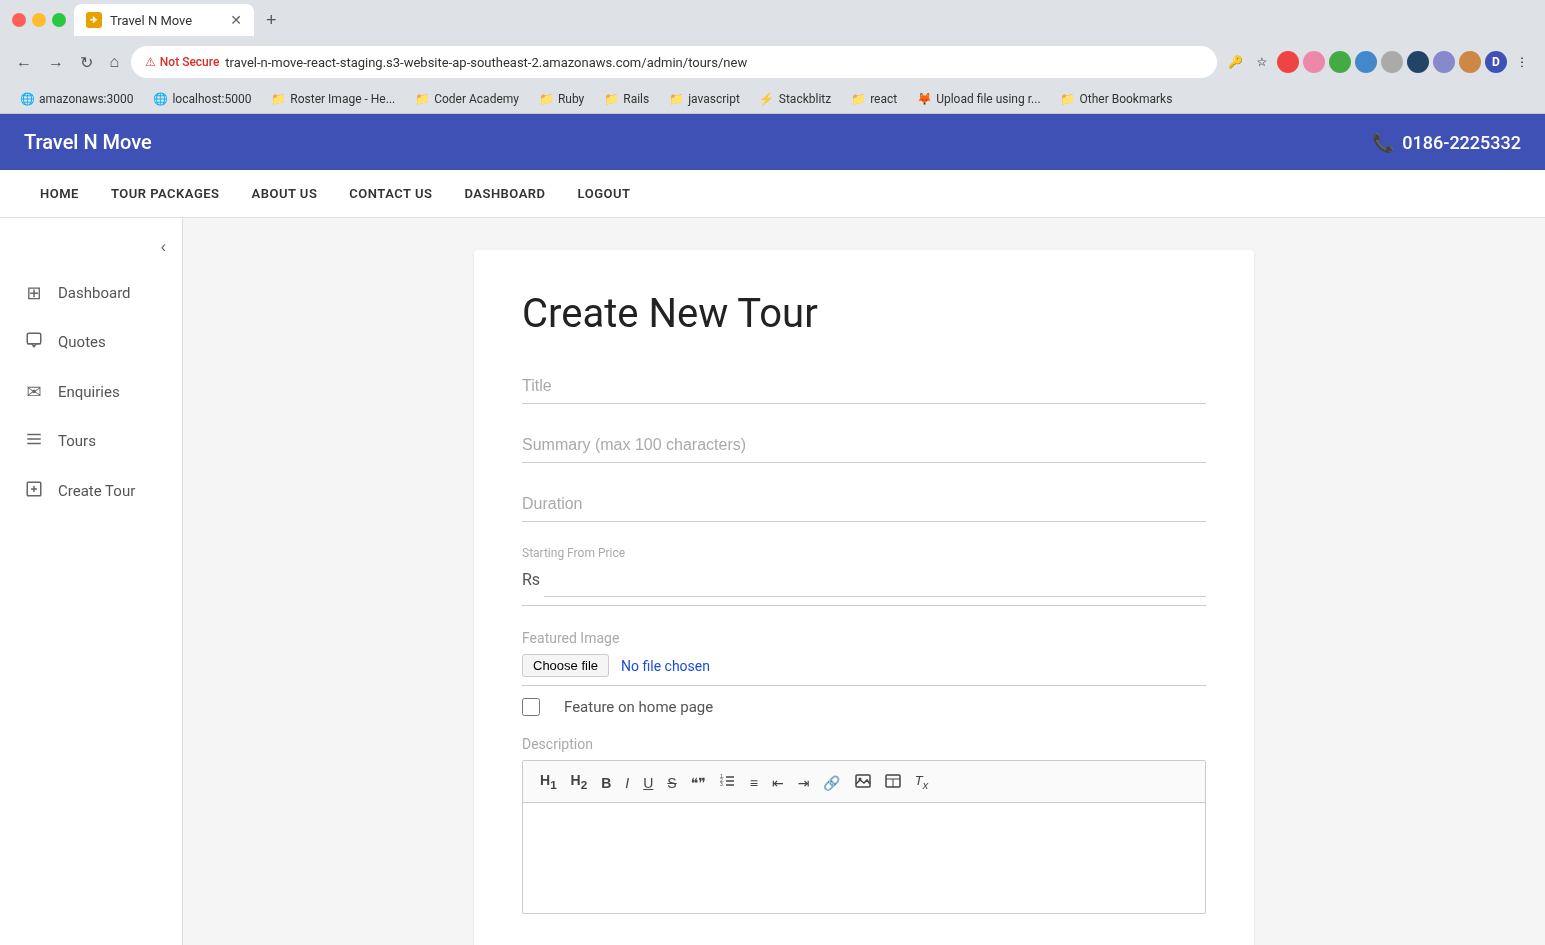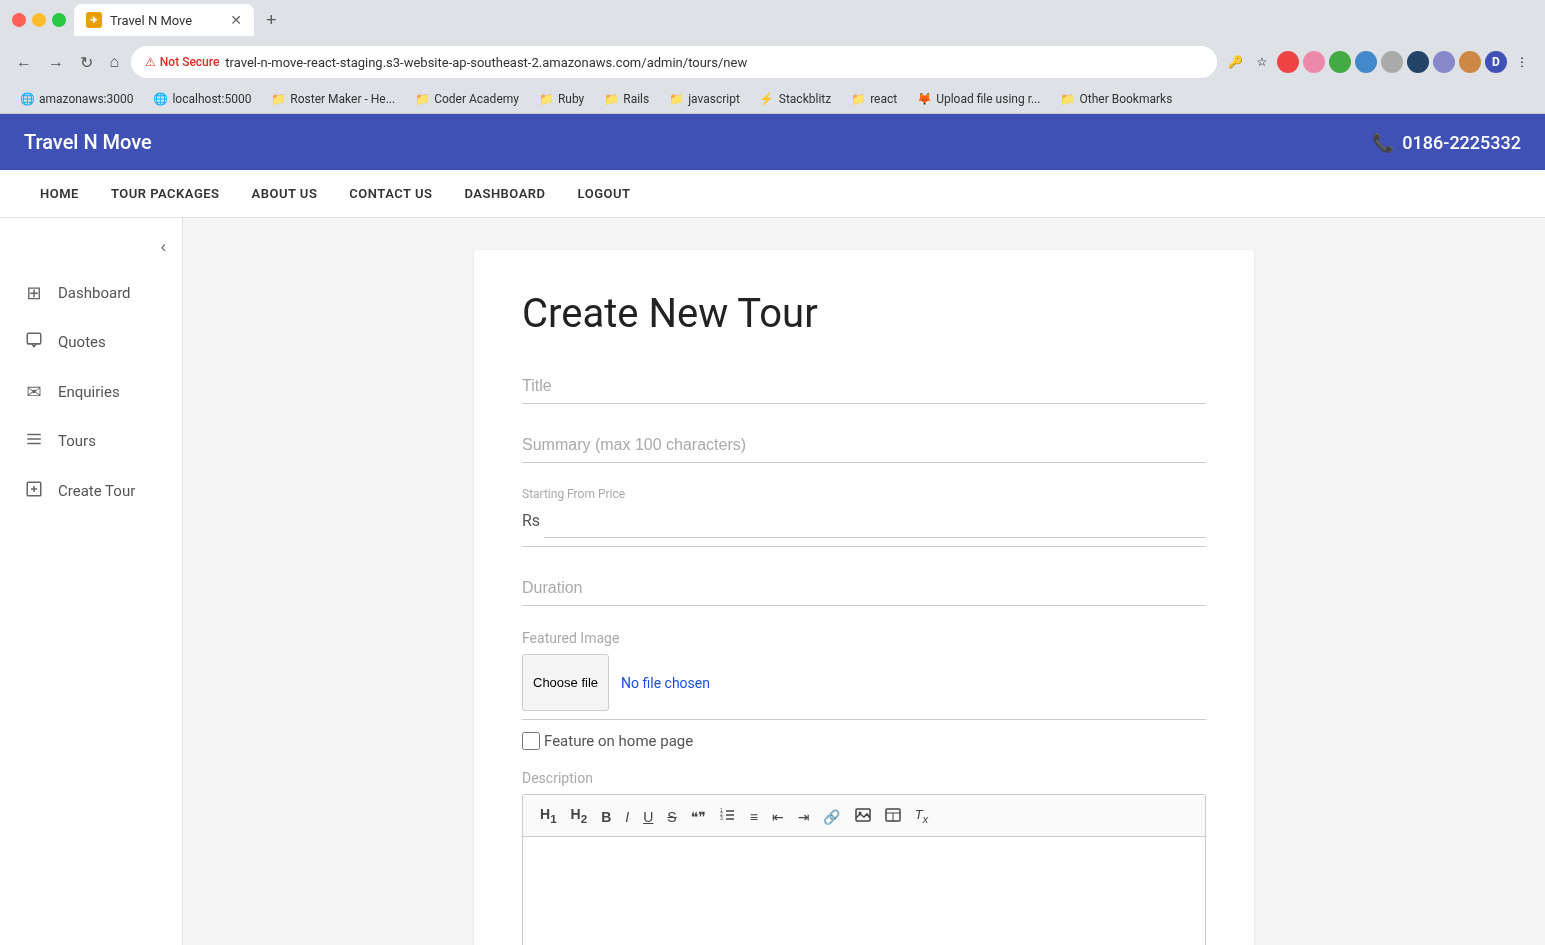--- a/index.html
+++ b/index.html
@@ -66,24 +66,24 @@
 
     .price-field { position: relative; }
     .price-label { font-size: 12px; color: #aaa; margin-bottom: 2px; }
     .price-row { display: flex; align-items: center; border-bottom: 1px solid #ccc; padding-bottom: 8px; }
     .price-prefix { color: #555; font-size: 16px; margin-right: 4px; }
     .price-input { border: none; outline: none; font-size: 16px; flex: 1; background: transparent; }
 
     .featured-image-section { margin-bottom: 12px; }
     .featured-image-label { font-size: 14px; color: #aaa; margin-bottom: 8px; }
     .file-input-row { display: flex; align-items: center; gap: 12px; border-bottom: 1px solid #ccc; padding-bottom: 8px; }
-    .choose-file-btn { border: 1px solid #ccc; background: #f5f5f5; padding: 20px 10px; font-size: 13px; cursor: pointer; border-radius: 3px; }
+    .choose-file-btn { border: 1px solid #ccc; background: #f5f5f5; padding: 3px 10px; font-size: 13px; cursor: pointer; border-radius: 3px; }
     .no-file-text { color: #1d4ed8; font-size: 14px; }
 
-    .checkbox-row { display: flex; align-items: center; gap: 4px; margin-bottom: 20px; }
+    .checkbox-row { display: flex; align-items: center; gap: 24px; margin-bottom: 20px; }
     .checkbox-row input[type="checkbox"] { width: 18px; height: 18px; cursor: pointer; }
     .checkbox-label { font-size: 15px; color: #555; }
 
     .description-section { margin-bottom: 20px; }
     .description-label { font-size: 14px; color: #aaa; margin-bottom: 8px; }
     .editor-container { border: 1px solid #ccc; border-radius: 2px; }
     .editor-toolbar { display: flex; align-items: flex-end; padding: 8px 12px; gap: 4px; border-bottom: 1px solid #ccc; flex-wrap: wrap; background: #fafafa; }
     .editor-btn { background: none; border: none; cursor: pointer; padding: 3px 5px; color: #444; font-size: 14px; border-radius: 3px; }
     .editor-area { min-height: 110px; padding: 12px; font-size: 15px; outline: none; }
   </style>
@@ -138,21 +138,21 @@
     <div class="bookmark-item">
       <span>🌐</span>
       <span>amazonaws:3000</span>
     </div>
     <div class="bookmark-item">
       <span>🌐</span>
       <span>localhost:5000</span>
     </div>
     <div class="bookmark-item">
       <span>📁</span>
-      <span>Roster Maker - He...</span>
+      <span>Roster Image - He...</span>
     </div>
     <div class="bookmark-item">
       <span>📁</span>
       <span>Coder Academy</span>
     </div>
     <div class="bookmark-item">
       <span>📁</span>
       <span>Ruby</span>
     </div>
     <div class="bookmark-item">
@@ -248,30 +248,30 @@
         <h1 class="form-title">Create New Tour</h1>
 
         <div class="form-field">
           <input type="text" placeholder="Title" style="">
         </div>
 
         <div class="form-field">
           <input type="text" placeholder="Summary (max 100 characters)" style="">
         </div>
 
+        <div class="form-field">
+          <input type="text" placeholder="Duration" style="">
+        </div>
+
         <div class="form-field price-field">
           <div class="price-label">Starting From Price</div>
           <div class="price-row">
             <span class="price-prefix">Rs</span>
             <input type="text" class="price-input" style="">
           </div>
-        </div>
-
-        <div class="form-field">
-          <input type="text" placeholder="Duration" style="">
         </div>
 
         <div class="featured-image-section">
           <div class="featured-image-label">Featured Image</div>
           <div class="file-input-row">
             <button class="choose-file-btn">Choose file</button>
             <span class="no-file-text">No file chosen</span>
           </div>
         </div>
 

